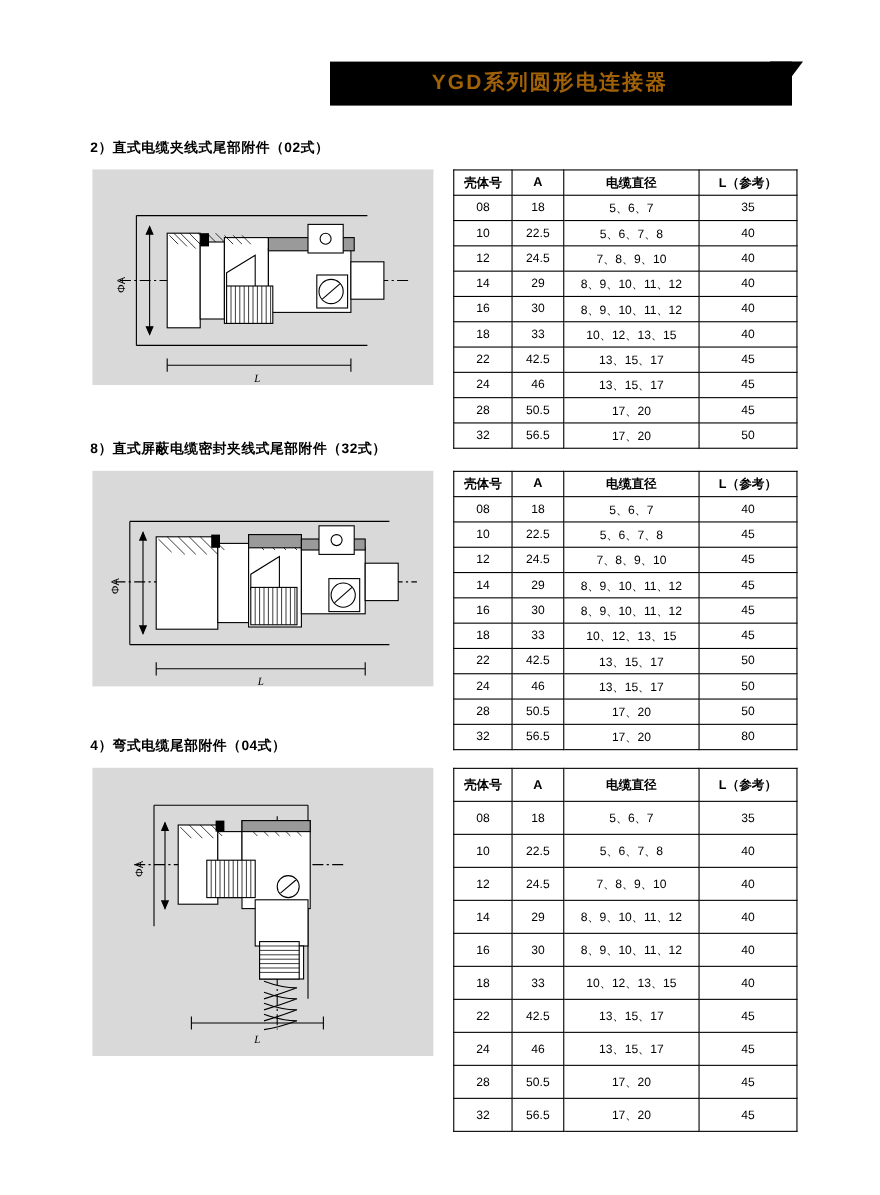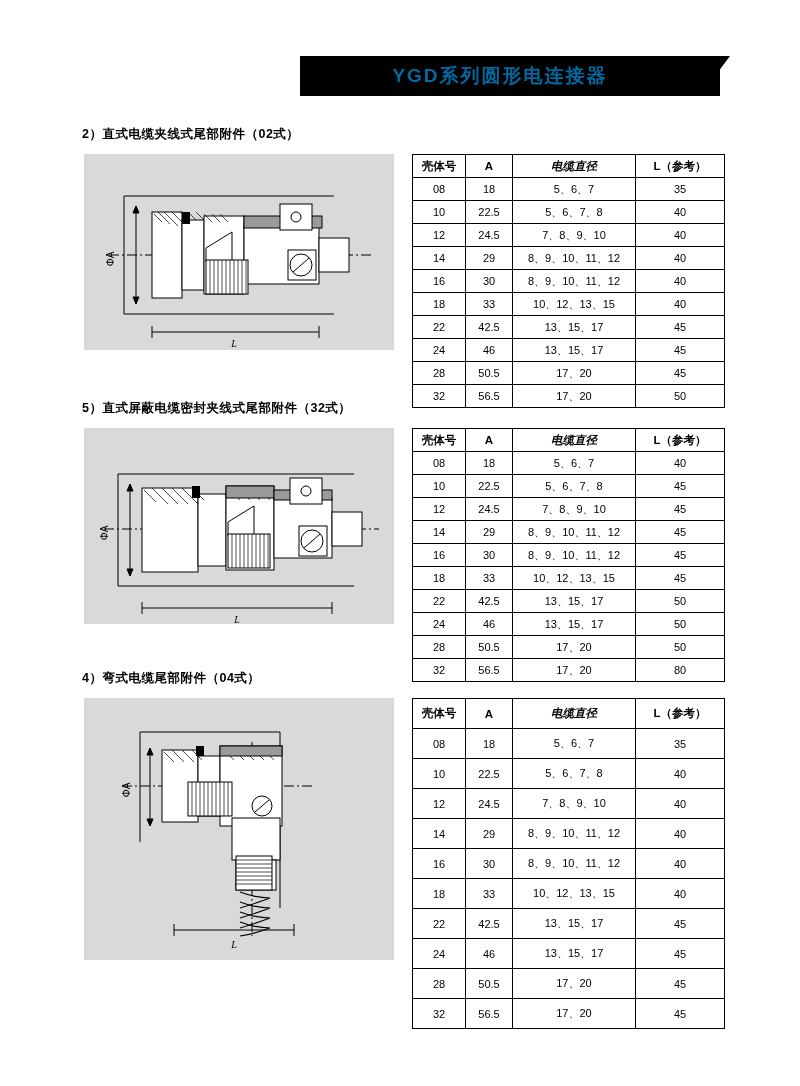--- a/index.html
+++ b/index.html
@@ -42,21 +42,21 @@
     border-right: 30px solid transparent;
   }
   .header-title {
     position: absolute;
     left: 300px;
     top: 0;
     width: 400px;
     height: 40px;
     line-height: 40px;
     text-align: center;
-    color: #0369a1;
+    color: #a16207;
     font-size: 19px;
     font-weight: bold;
     letter-spacing: 2px;
   }
 
   
   .section {
     position: absolute;
     left: 0;
     width: 800px;
@@ -92,21 +92,21 @@
     font-size: 11px;
     font-family: "Liberation Sans", sans-serif;
     padding: 0;
   }
   table.spec th {
     font-weight: bold;
     font-size: 11.5px;
   }
   table.spec .c0 { width: 52px; }
   table.spec .c1 { width: 46px; }
-  table.spec .c2 { width: 122px; font-style: italic; }
+  table.spec .c2 { width: 122px; }
   table.spec .c3 { width: 88px; }
 
   .t1 th, .t1 td { height: 22px; }
   .t2 th, .t2 td { height: 22px; }
   .t3 th, .t3 td { height: 29px; }
 
   .lbl { font-size: 10px; font-family: "Liberation Sans", sans-serif; }
   .lbl-i { font-size: 10px; font-style: italic; font-family: "Liberation Serif", serif;}
 </style>
 </head>
@@ -257,21 +257,21 @@
           <td>32</td>
           <td>56.5</td>
           <td>17、20</td>
           <td>50</td>
         </tr>
     </tbody>
   </table>
 </div>
 
 <div class="section" style="top:400px;">
-  <div class="section-title">5）直式屏蔽电缆密封夹线式尾部附件（32式）</div>
+  <div class="section-title">8）直式屏蔽电缆密封夹线式尾部附件（32式）</div>
 
   <div class="drawing" style="top:28px; width:310px; height:196px;">
     <svg width="310" height="196" viewBox="0 0 310 196">
       <g stroke="#000" fill="none" stroke-width="1">
         <line x1="34" y1="46" x2="270" y2="46"></line>
         <line x1="34" y1="46" x2="34" y2="158"></line>
         <line x1="34" y1="158" x2="270" y2="158"></line>
         <line x1="20" y1="101" x2="295" y2="101" stroke-dasharray="10,3,2,3"></line>
         <line x1="58" y1="180" x2="248" y2="180"></line>
         <line x1="58" y1="174" x2="58" y2="186"></line>

